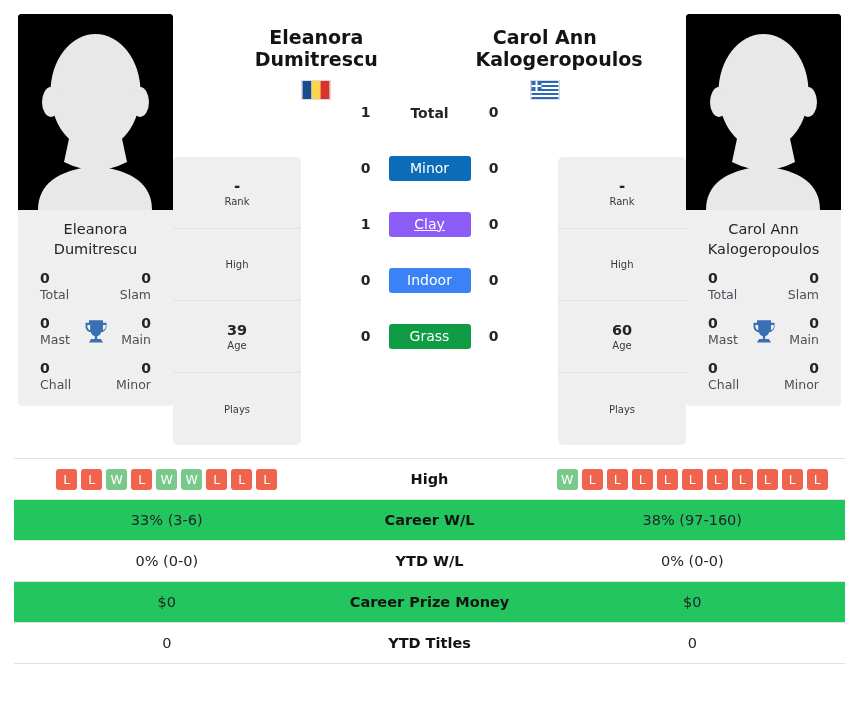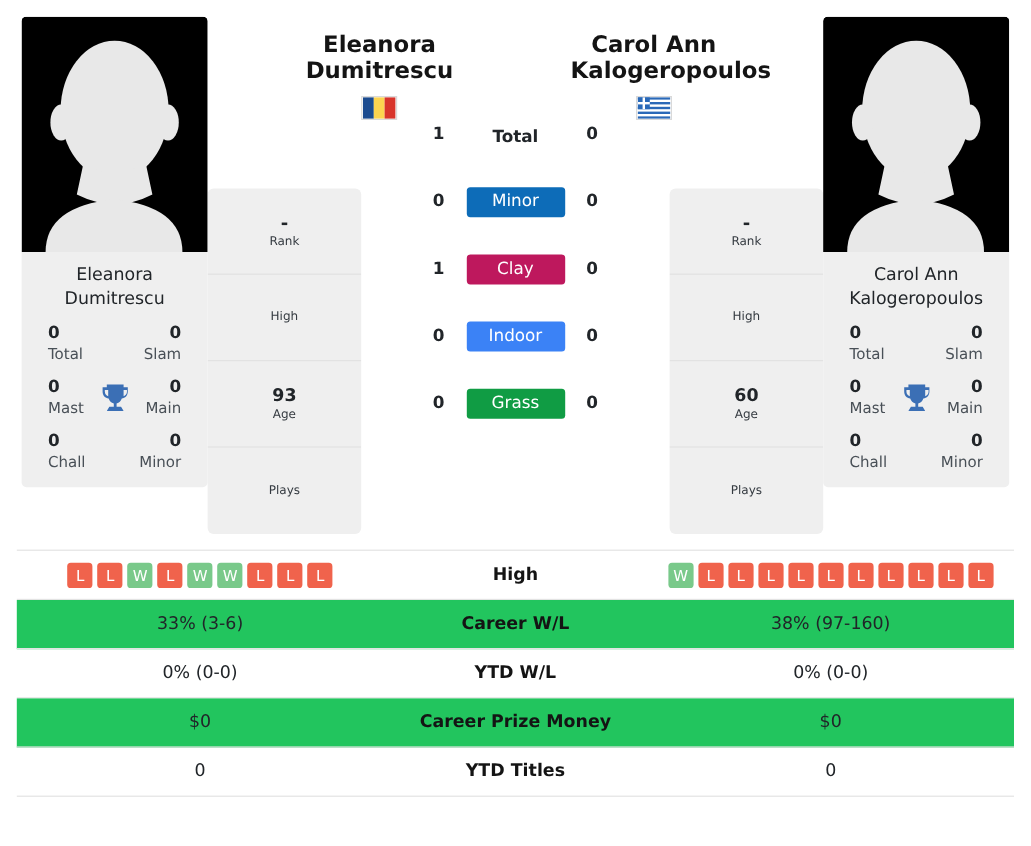--- a/index.html
+++ b/index.html
@@ -235,21 +235,21 @@
       <div class="info-card">
         <div class="info-row">
           <div class="info-val dash">-</div>
           <div class="info-lab">Rank</div>
         </div>
         <div class="info-row">
           <div class="info-val"></div>
           <div class="info-lab">High</div>
         </div>
         <div class="info-row">
-          <div class="info-val">93</div>
+          <div class="info-val">39</div>
           <div class="info-lab">Age</div>
         </div>
         <div class="info-row">
           <div class="info-val"></div>
           <div class="info-lab">Plays</div>
         </div>
       </div>
     </div>
 
     <div class="center-col" style="position:relative;">
@@ -304,21 +304,21 @@
         <div class="h2h-row">
           <div class="h2h-score">0</div>
           <div class="h2h-mid">
             <span class="surf-badge" style="background:#0d6cb8;">Minor</span>
           </div>
           <div class="h2h-score">0</div>
         </div>
         <div class="h2h-row">
           <div class="h2h-score">1</div>
           <div class="h2h-mid">
-            <span class="surf-badge" style="background:#be185d;">Clay</span>
+            <span class="surf-badge" style="background:#8b5cf6;text-decoration:underline;">Clay</span>
           </div>
           <div class="h2h-score">0</div>
         </div>
         <div class="h2h-row">
           <div class="h2h-score">0</div>
           <div class="h2h-mid">
             <span class="surf-badge" style="background:#3b82f6;">Indoor</span>
           </div>
           <div class="h2h-score">0</div>
         </div>

